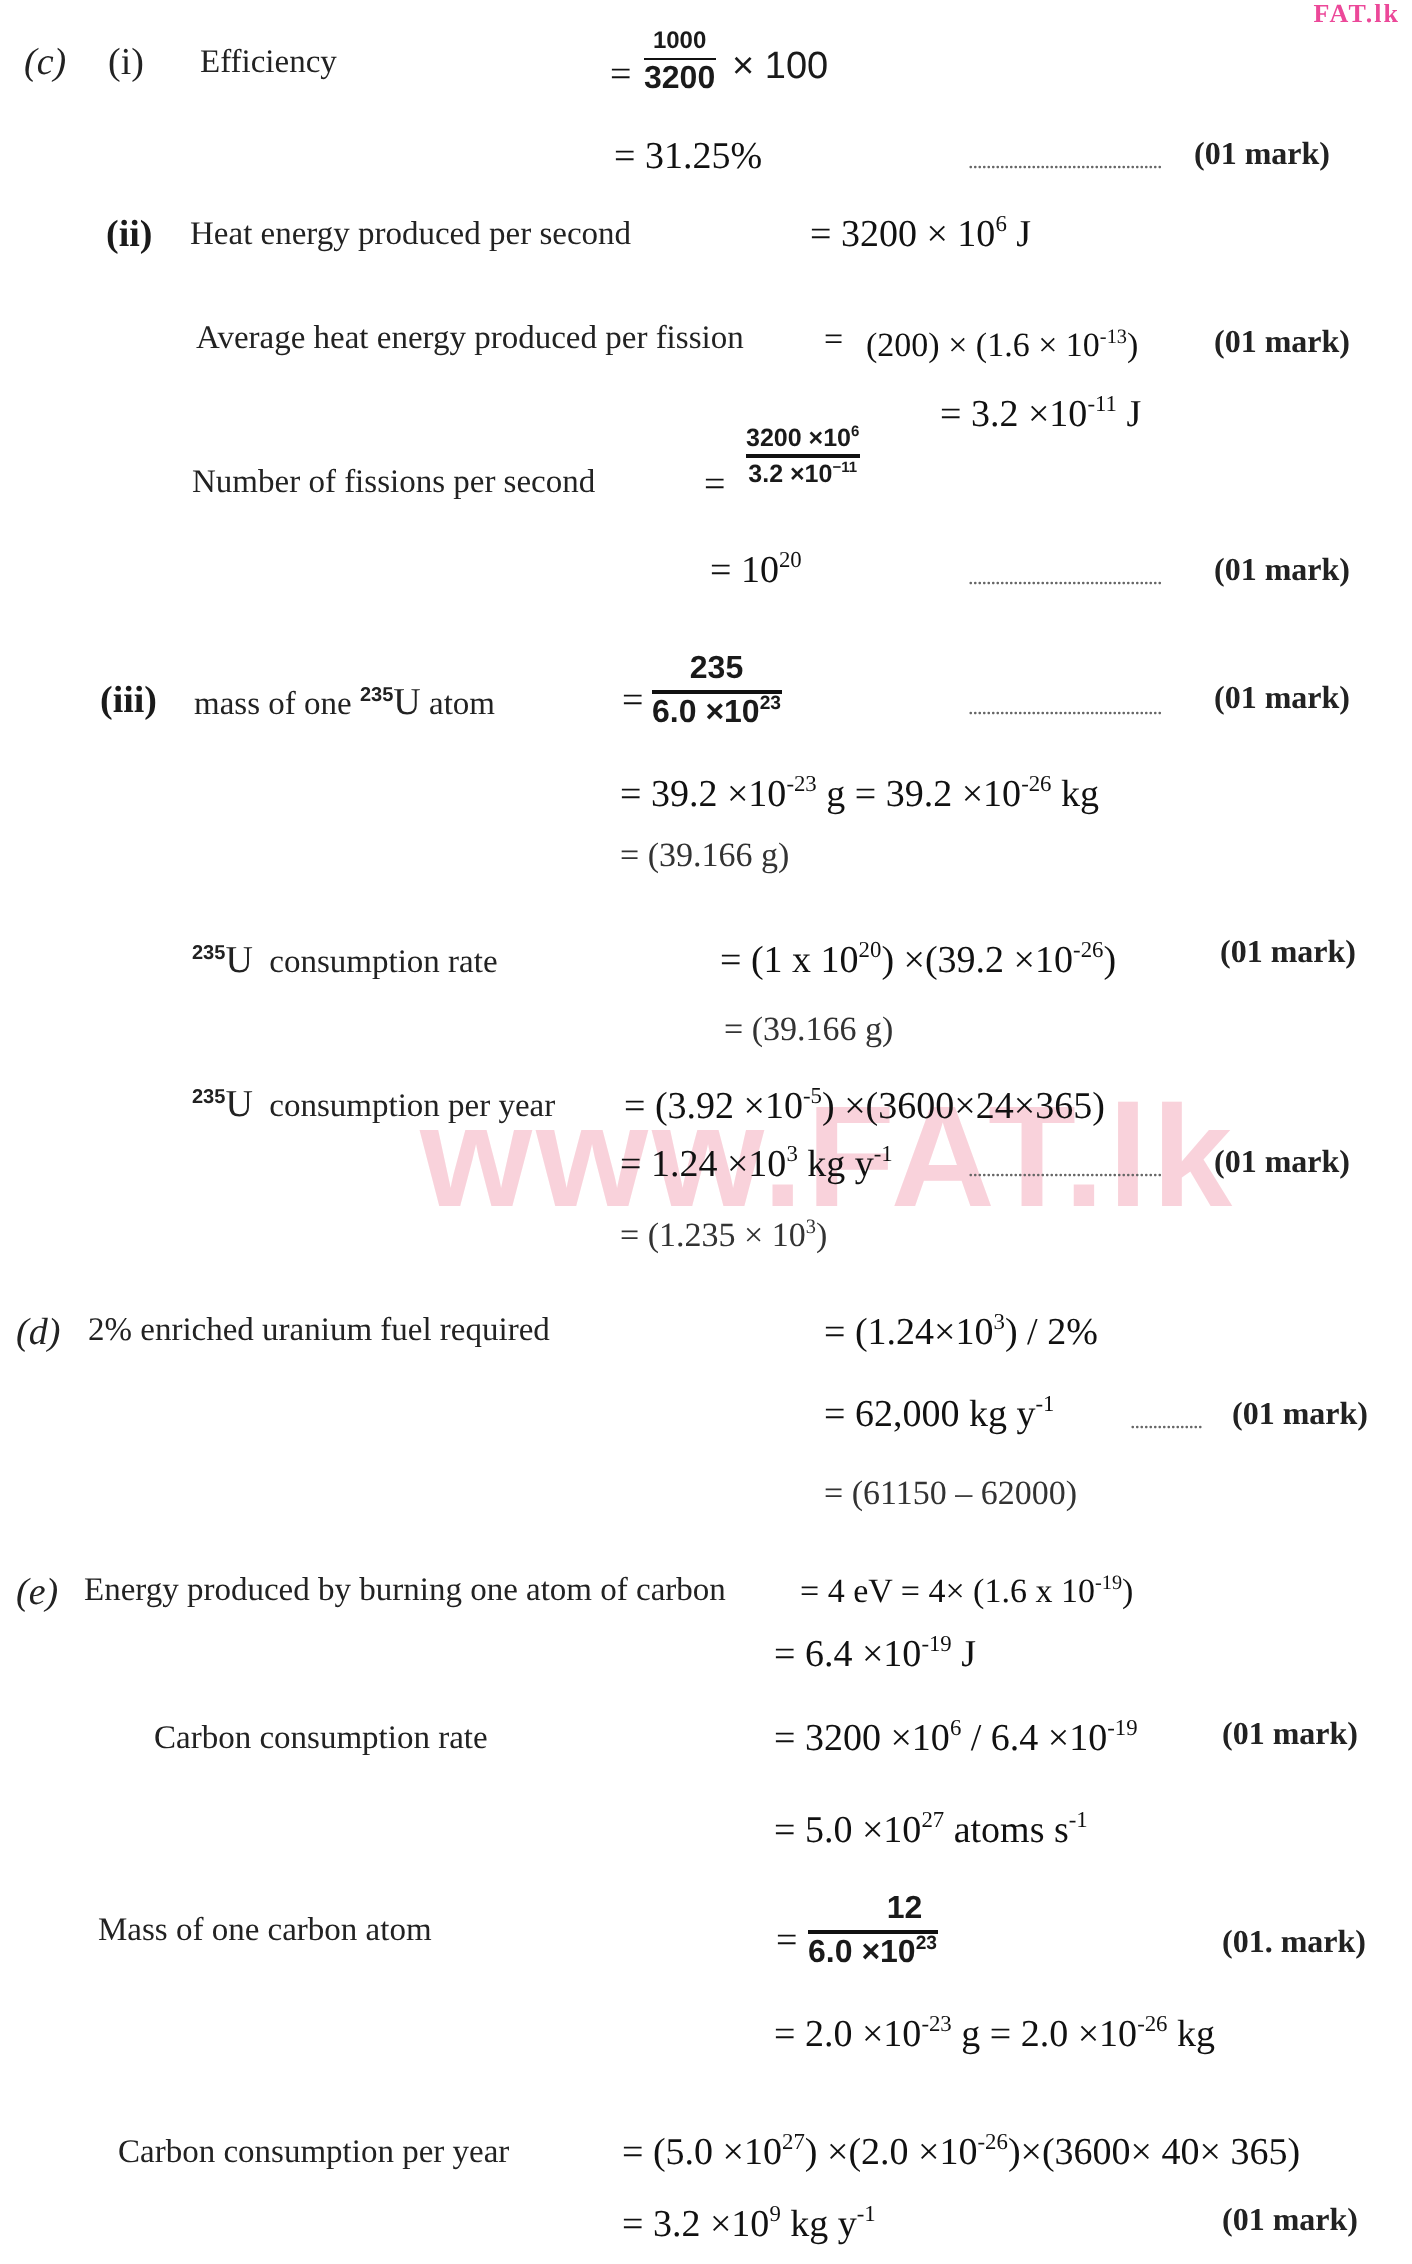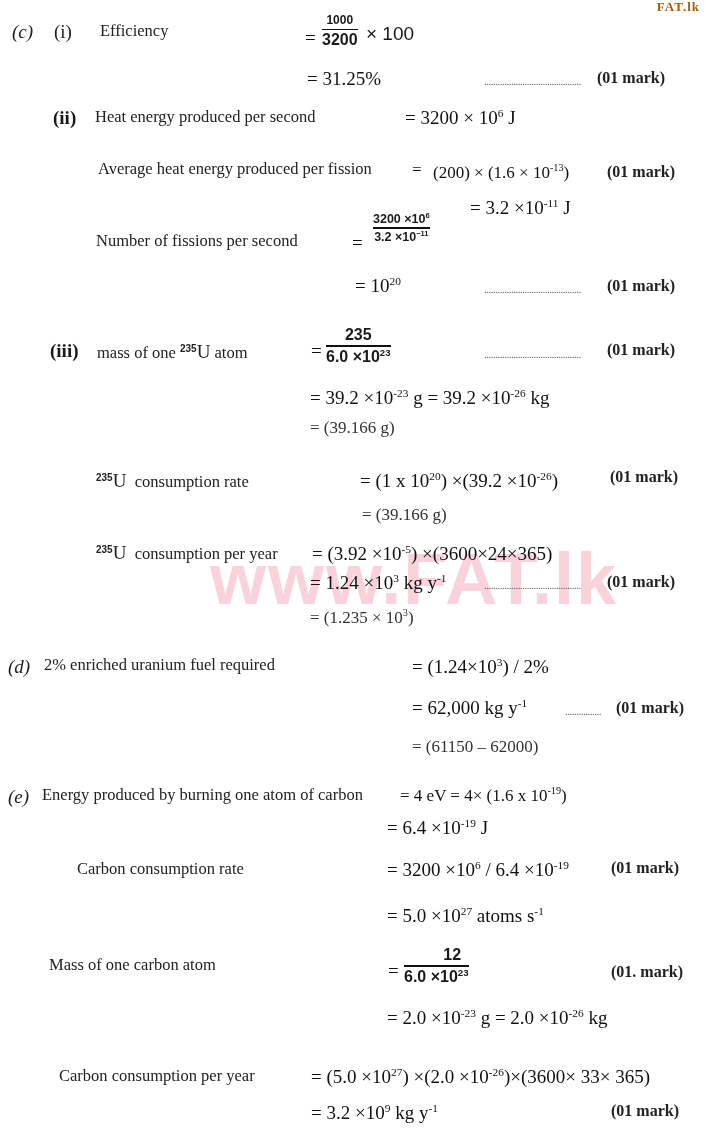--- a/index.html
+++ b/index.html
@@ -11,21 +11,21 @@
   .eq-s{font-size:17px;color:#333;}
   .mark{font-weight:bold;font-size:16px;color:#222;}
   .dots{font-size:11px;color:#666;letter-spacing:-0.5px;}
   .sans{font-family:"Liberation Sans","DejaVu Sans",sans-serif;}
   .frac{position:absolute;display:flex;flex-direction:column;align-items:center;}
   .frac .n,.frac .d{font-family:"Liberation Sans","DejaVu Sans",sans-serif;white-space:nowrap;line-height:1.15;}
   .frac .bar{height:1.4px;background:#111;align-self:stretch;margin:1px 0;}
   sup{font-size:0.6em;vertical-align:super;line-height:0;}
   .wm{position:absolute;left:210px;top:538px;font-family:"Liberation Sans","DejaVu Sans",sans-serif;
       font-size:72px;font-weight:bold;color:#f7c4cf;opacity:0.75;letter-spacing:2px;z-index:0;}
-  .brand{position:absolute;right:6px;top:0px;font-size:13px;font-weight:bold;color:#a16207;letter-spacing:1px;}
+  .brand{position:absolute;right:6px;top:0px;font-size:13px;font-weight:bold;color:#ec4899;letter-spacing:1px;}
   .z{z-index:1;}
 </style>
 </head>
 <body>
 
 <div class="wm">www.FAT.lk</div>
 <div class="brand t">FAT.lk</div>
 
 <div class="t lbl z" style="left:12px;top:22px;font-size:19px;"><i>(c)</i></div>
 <div class="t lbl z" style="left:54px;top:22px;font-size:19px;">(i)</div>
@@ -110,15 +110,15 @@
 <div class="t eq z" style="left:388px;top:961px;">=</div>
 <div class="frac z" style="left:404px;top:946px;">
   <span class="n" style="font-size:16px;font-weight:bold;margin-left:32px;">12</span>
   <span class="bar"></span>
   <span class="d" style="font-size:16px;font-weight:bold;"><span>6.0 ×10</span><sup>23</sup></span>
 </div>
 <div class="t mark z" style="left:611px;top:964px;">(01. mark)</div>
 <div class="t eq z" style="left:387px;top:1008px;"><span>= 2.0 ×10</span><sup>-23</sup><span> g = 2.0 ×10</span><sup>-26</sup><span> kg</span></div>
 
 <div class="t lbl z" style="left:59px;top:1068px;">Carbon consumption per year</div>
-<div class="t eq z" style="left:311px;top:1067px;"><span>= (5.0 ×10</span><sup>27</sup><span>) ×(2.0 ×10</span><sup>-26</sup><span>)×(3600× 33× 365)</span></div>
+<div class="t eq z" style="left:311px;top:1067px;"><span>= (5.0 ×10</span><sup>27</sup><span>) ×(2.0 ×10</span><sup>-26</sup><span>)×(3600× 40× 365)</span></div>
 <div class="t eq z" style="left:311px;top:1103px;"><span>= 3.2 ×10</span><sup>9</sup><span> kg y</span><sup>-1</sup></div>
 <div class="t mark z" style="left:611px;top:1103px;">(01 mark)</div>
 
 </body></html>

